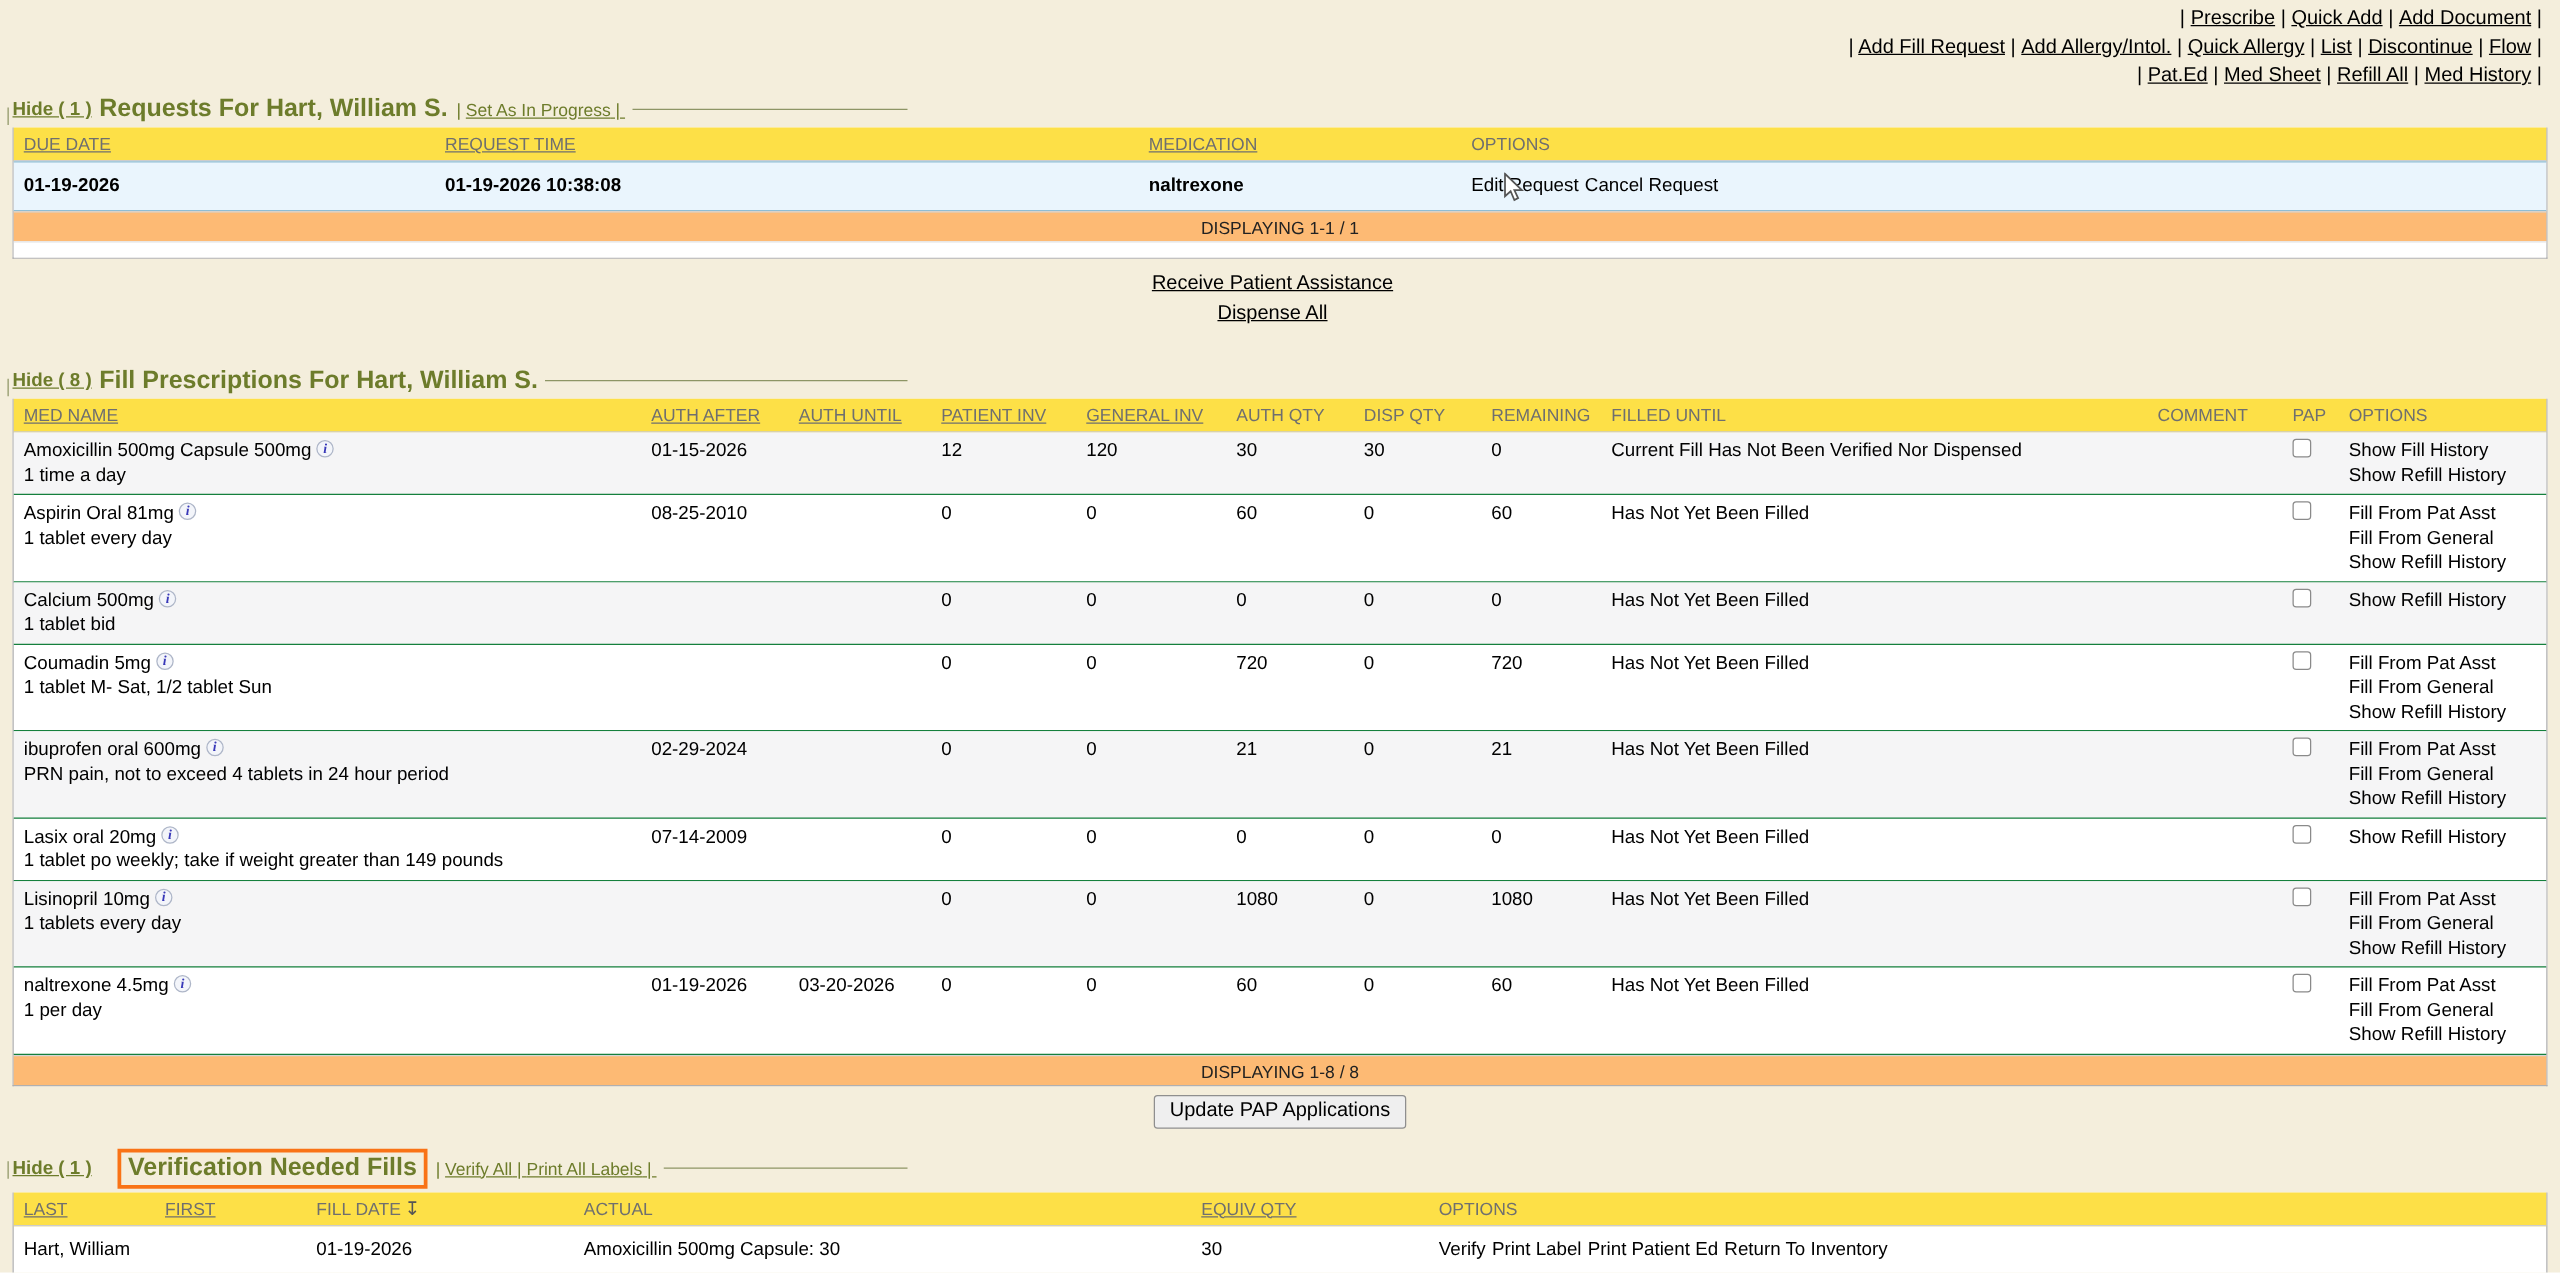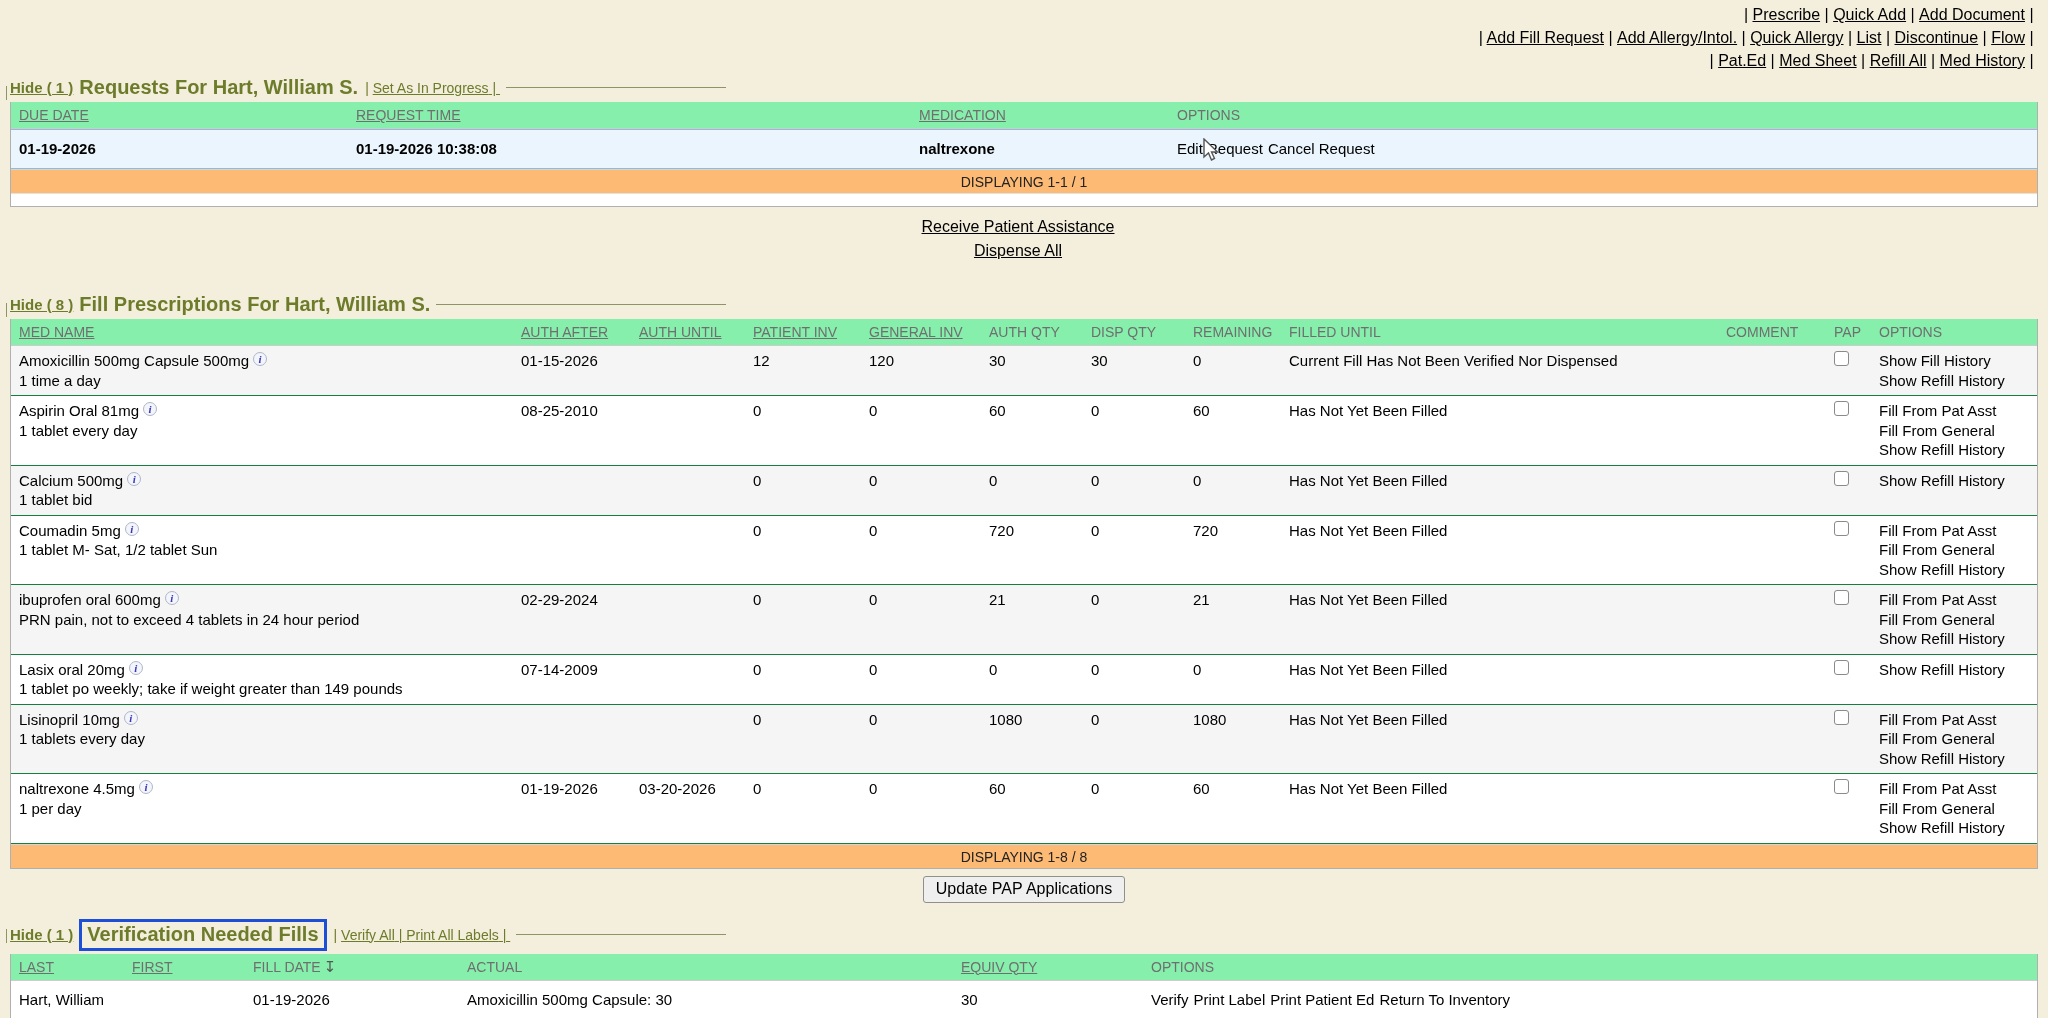--- a/index.html
+++ b/index.html
@@ -22,29 +22,29 @@
   .section { margin: 0 10px; }
   .legend { display: flex; align-items: center; width: 716px; position: relative; margin-top: 4px; }
   .legend-stub { position: absolute; left: -4px; top: 10px; width: 1px; height: 14px; background: #8d9565; }
   .hide-link { color: #6d7c2b; font-weight: bold; font-size: 15px; text-decoration: underline; cursor: pointer; margin-right: 6px; white-space: nowrap; }
   .legend-title { color: #6d7c2b; font-weight: bold; font-size: 20px; white-space: nowrap; }
   .legend-actions { color: #6d7c2b; font-size: 14px; margin-left: 7px; white-space: nowrap; }
   .legend-actions::before { content: "| "; }
   .legend-actions .link-item { text-decoration: underline; cursor: pointer; }
   .legend-actions .link-item::after { content: " | "; text-decoration: none; white-space: pre; }
   .legend-line { flex: 1 1 auto; border-top: 1px solid #8d9565; align-self: center; margin-left: 6px; min-width: 10px; }
-  .boxed-title { border: 3px solid #1d4ed8; padding: 1px 5px 2px 5px; }
+  .boxed-title { border: 3px solid #f97316; padding: 1px 5px 2px 5px; margin-left: 15px; }
 
   
   .tbl { background: #fff; border: 1px solid #b0b0b0; border-top: none; margin-top: 3px; }
   .grid { display: grid; padding-left: 8px; padding-right: 8px; }
   .req-grid  { grid-template-columns: 337px 563px 258px 1fr; }
   .fill-grid { grid-template-columns: 502px 118px 114px 116px 120px 102px 102px 96px 437px 108px 45px 1fr; }
   .ver-grid  { grid-template-columns: 113px 121px 214px 494px 190px 1fr; }
-  .thead { background: #86efac; border-bottom: 1px solid #cccccc; align-items: center; height: 27px; }
+  .thead { background: #fde047; border-bottom: 1px solid #cccccc; align-items: center; height: 27px; }
   .hcell { color: #6f6f6f; font-size: 14px; white-space: nowrap; }
   .hcell.sortable { text-decoration: underline; cursor: pointer; }
   .sort-glyph { color: #555; text-decoration: none; display: inline-block; margin-left: 3px; font-size: 15px; }
   .trow { padding: 5px 8px 5px 8px; line-height: 19.5px; border-bottom: 1px solid #15803d; }
   .frow { }
   .frow:nth-child(even) { background: #f5f5f6; }
   .selrow { background: #eaf5fd; border-top: 1px solid #90bdd3; border-bottom: 1px solid #90bdd3 !important; font-weight: bold; height: 40px; align-items: center; padding-top: 0; padding-bottom: 0; }
   .vrow { height: 40px; align-items: center; padding-top: 0; padding-bottom: 0; }
   .tfoot { background: #fdba74; text-align: center; font-size: 14px; color: #222; height: 24px; line-height: 24px; border-top: 1px solid #d5d5d5; }
   .tpad { background: #fff; height: 13px; border-top: 1px solid #e2e2e2; }

